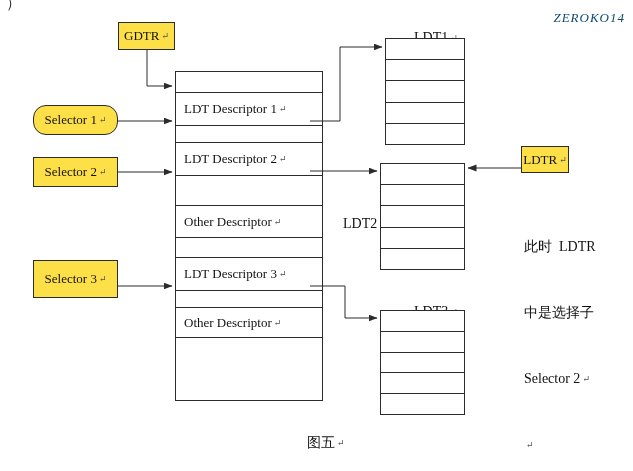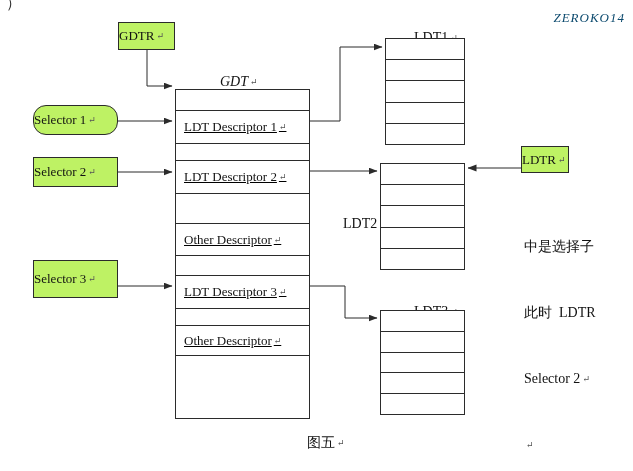--- a/index.html
+++ b/index.html
@@ -1,22 +1,22 @@
 <!DOCTYPE html>
 <html><head>
 <meta charset="utf-8">
 <style>
   * { margin:0; padding:0; box-sizing:border-box; }
   html,body { background:#fff; }
   body { font-family:"Liberation Serif","DejaVu Serif",serif; }
   .canvas { position:relative; width:633px; height:471px; background:#ffffff; overflow:hidden; }
 
   .box {
-    position:absolute; border:1px solid #2b2b2b; background:#bef264;
-    display:flex; align-items:center; 
+    position:absolute; border:1px solid #2b2b2b; background:#fde047;
+    display:flex; align-items:center; justify-content:center;
     font-size:13px; color:#111; white-space:pre;
   }
   .label { position:absolute; font-size:14px; color:#111; white-space:pre; }
   .mark { font-size:9px; color:#555; margin-left:2px; vertical-align:1px; }
 
   .table { position:absolute; border:1px solid #2b2b2b; background:#fff; display:flex; flex-direction:column; }
   .table .row { border-top:1px solid #2b2b2b; display:flex; align-items:center; padding-left:8px; font-size:13px; color:#111; overflow:hidden; white-space:pre; }
   .table .row:first-child { border-top:none; }
   .ldt .row { flex:1; padding-left:4px; }
 
@@ -36,21 +36,21 @@
   <div class="watermark">ZEROKO14</div>
 
   <div class="box" style="left:118px; top:22px; width:57px; height:28px;">
     <span>GDTR</span><span class="mark">↵</span>
   </div>
 
   <div class="label" style="left:206px; top:58px;font-style:italic;">
     <span>GDT</span><span class="mark">↵</span>
   </div>
 
-  <div class="table" style="left:175px; top:89px; width:135px; height:330px;text-decoration:underline;">
+  <div class="table" style="left:175px; top:71px; width:148px; height:330px;">
     <div class="row" style="height:20px;"><span></span></div>
     <div class="row" style="height:33px;"><span>LDT Descriptor 1</span><span class="mark">↵</span></div>
     <div class="row" style="height:17px;"><span></span></div>
     <div class="row" style="height:33px;"><span>LDT Descriptor 2</span><span class="mark">↵</span></div>
     <div class="row" style="height:30px;"><span></span></div>
     <div class="row" style="height:32px;"><span>Other Descriptor</span><span class="mark">↵</span></div>
     <div class="row" style="height:20px;"><span></span></div>
     <div class="row" style="height:33px;"><span>LDT Descriptor 3</span><span class="mark">↵</span></div>
     <div class="row" style="height:17px;"><span></span></div>
     <div class="row" style="height:30px;"><span>Other Descriptor</span><span class="mark">↵</span></div>
@@ -98,22 +98,22 @@
     <div class="row"></div>
     <div class="row"></div>
     <div class="row"></div>
   </div>
 
   <div class="box" style="left:521px; top:146px; width:48px; height:27px;">
     <span>LDTR</span><span class="mark">↵</span>
   </div>
 
   <div class="note">
+    <div><span>此时  LDTR</span></div>
     <div><span>中是选择子</span></div>
-    <div><span>此时  LDTR</span></div>
     <div><span>Selector 2</span><span class="mark">↵</span></div>
     <div><span class="mark">↵</span></div>
   </div>
 
   <div class="caption">
     <span>图五</span><span class="mark">↵</span>
   </div>
 
   <svg class="overlay" viewBox="0 0 633 471">
     <defs>

